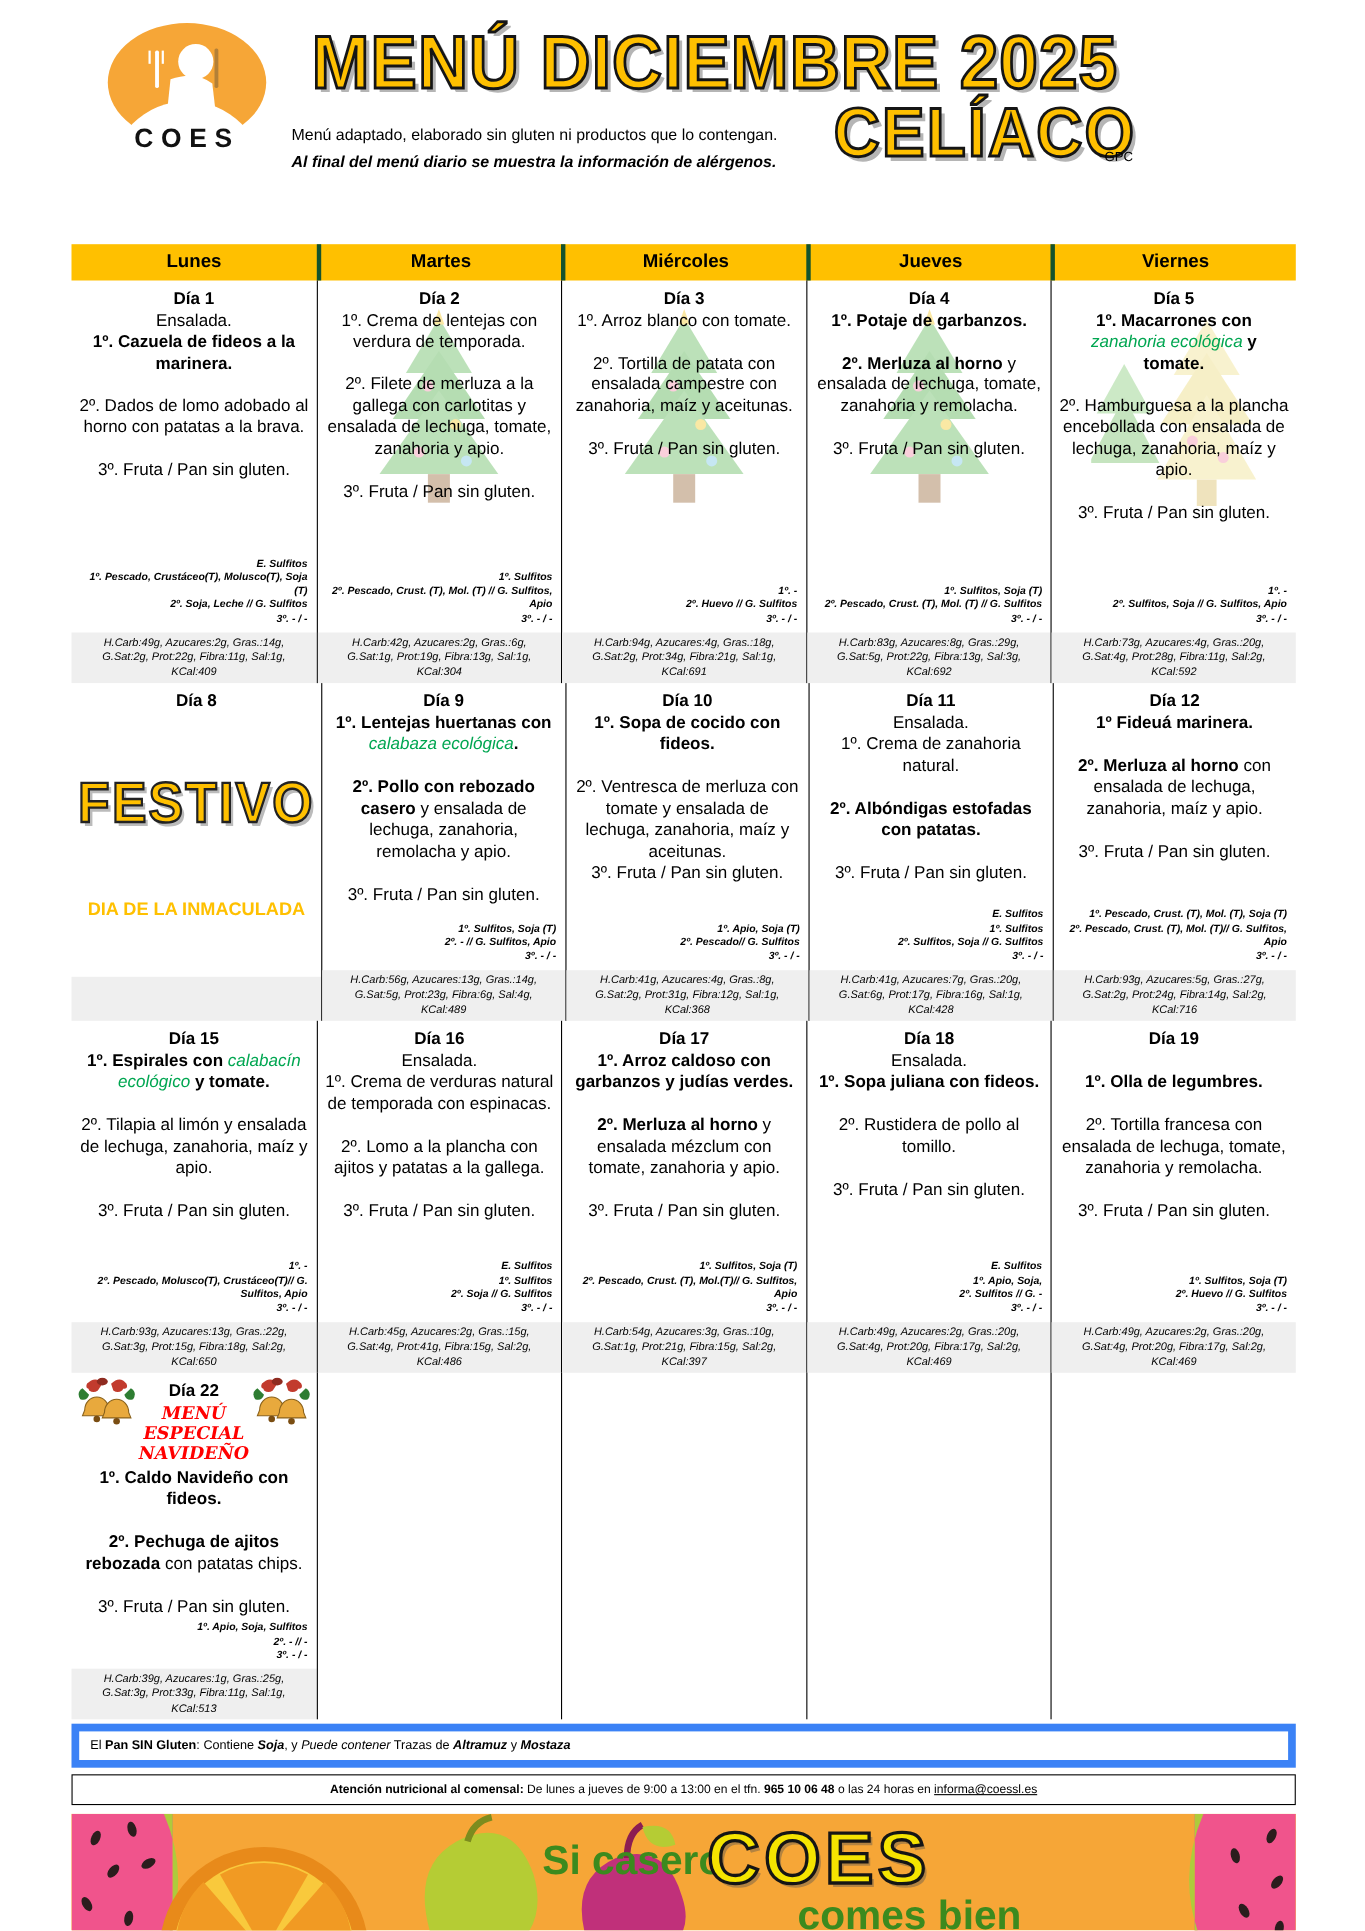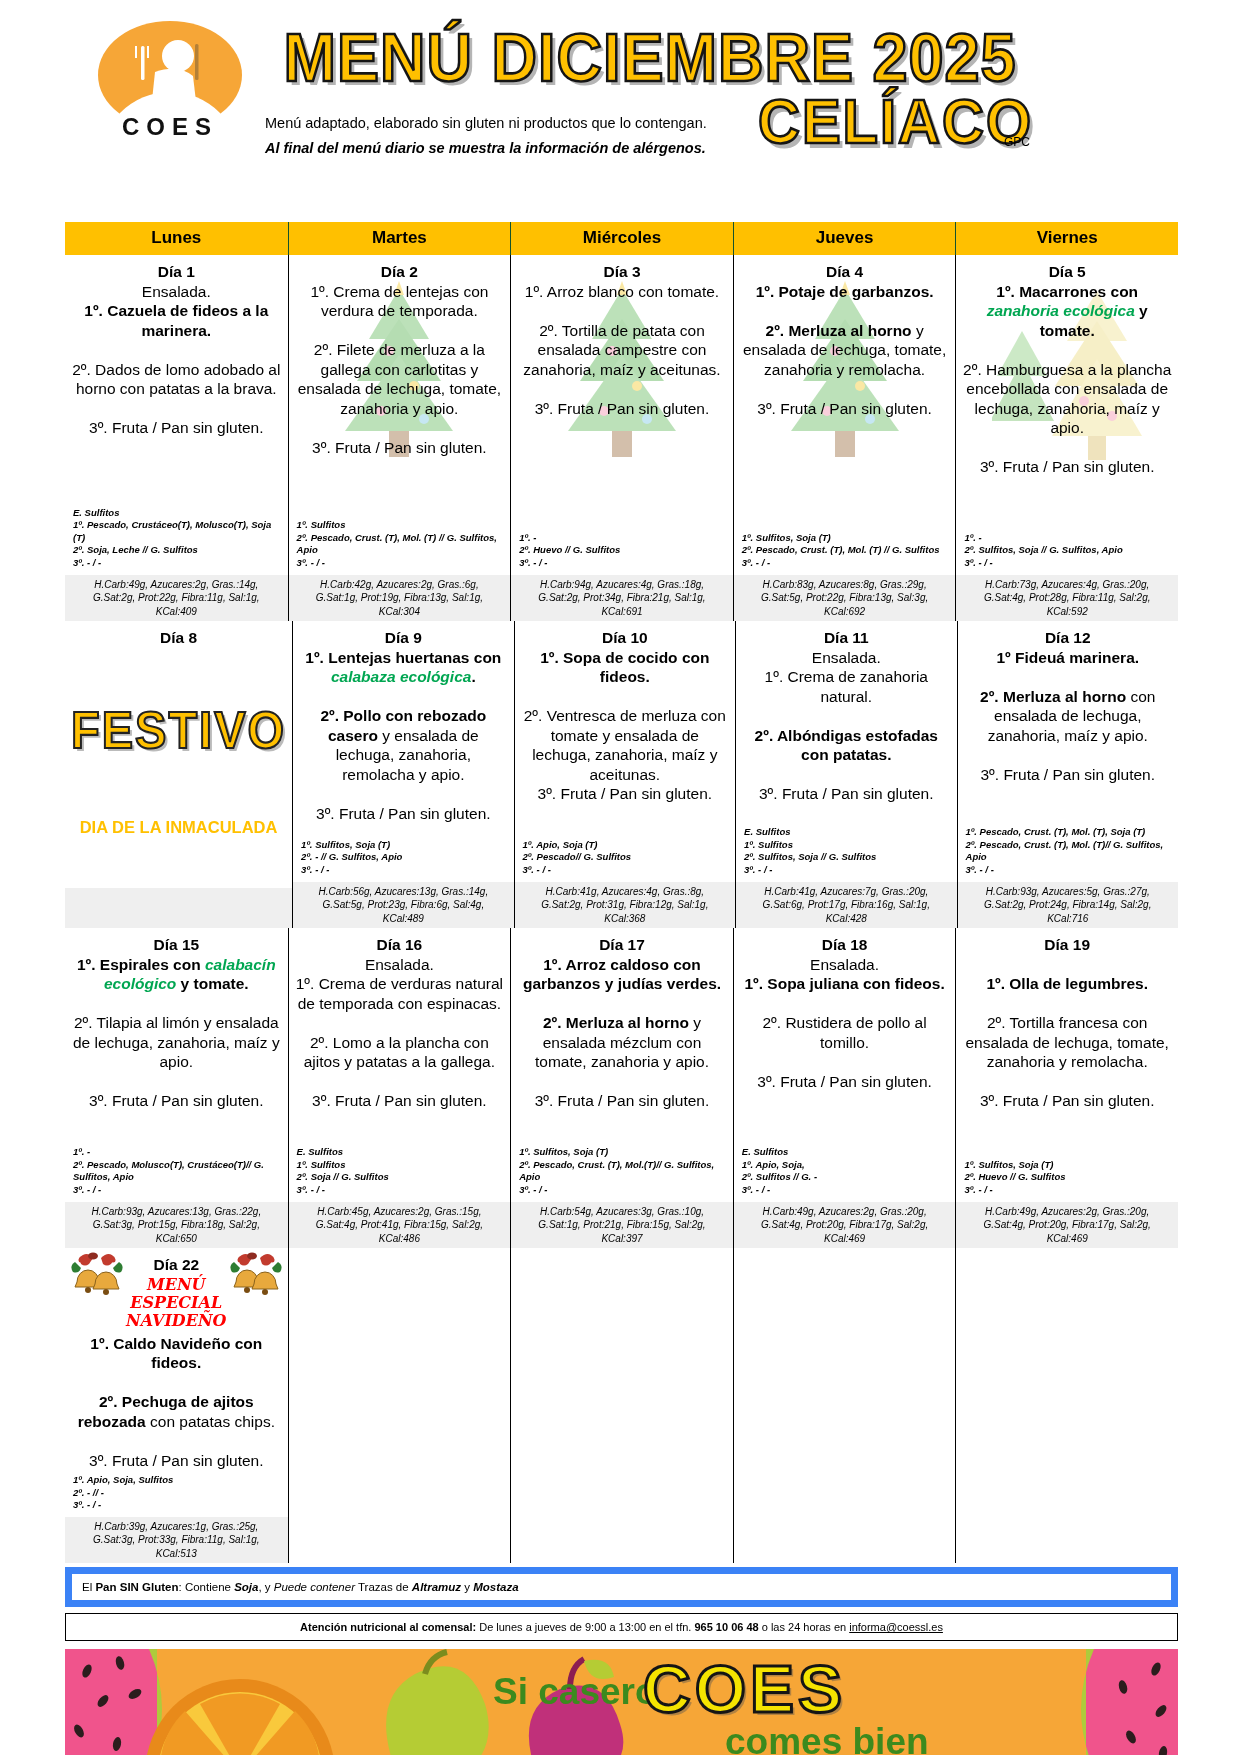--- a/index.html
+++ b/index.html
@@ -14,42 +14,42 @@
 .logo svg{position:absolute;inset:0}
 .logo-text{position:absolute;left:0;right:0;bottom:4px;text-align:center;font-weight:bold;font-size:24px;letter-spacing:7px;color:#111}
 .page-title{position:absolute;left:195px;top:18px;width:780px;text-align:center;font-size:63px;font-weight:bold;letter-spacing:1px;color:var(--gold);-webkit-text-stroke:2.5px #151515;text-shadow:4px 4px 0 rgba(120,120,120,.55);white-space:nowrap;transform:scaleY(1.08);transform-origin:top}
 .page-subtitle{position:absolute;right:145px;top:85px;font-size:58px;font-weight:bold;letter-spacing:2px;color:var(--gold);-webkit-text-stroke:2.5px #151515;text-shadow:4px 4px 0 rgba(120,120,120,.55);transform:scaleY(1.08);transform-origin:top}
 .note1{position:absolute;left:200px;top:115px;font-size:14.5px}
 .note2{position:absolute;left:200px;top:140px;font-size:14.5px;font-weight:bold;font-style:italic}
 .gpc{position:absolute;right:148px;top:135px;font-size:12px}
 
 
 .thead{display:grid;grid-template-columns:repeat(5,1fr);background:var(--gold)}
-.thead>div{padding:6px 0 7px;text-align:center;font-weight:bold;font-size:17px;border-left:1px solid #14532d}
+.thead>div{padding:6px 0 7px;text-align:center;font-weight:bold;font-size:17px;border-left:4px solid #14532d}
 .thead>div:first-child{border-left:none}
 
 
 .week{display:grid;grid-template-columns:repeat(5,1fr)}
 .w0{min-height:366px}.w1{min-height:307px}.w2{min-height:320px}.w3{min-height:312px}
 .day-cell{position:relative;border-left:1px solid #000;display:flex;flex-direction:column}
 .day-cell:first-child{border-left:none}
 .tree-decor{position:absolute;left:0;right:0;top:26px;display:flex;justify-content:center;opacity:.5;z-index:0;pointer-events:none}
 .bell-decor{position:absolute;top:4px;z-index:0;pointer-events:none}
 .bell-left{left:6px}.bell-right{right:6px}
 .menu{position:relative;z-index:1;padding:7px 6px 0;text-align:center;font-size:15.5px;line-height:1.26}
 .day-title{font-weight:bold}
 .menu-line{min-height:19px}
 .b{font-weight:bold}
-.g{color:var(--eco_green);font-weight:bold;font-style:italic}
+.g{color:var(--eco_green);font-weight:normal;font-style:italic}
 .i{font-style:italic}
 .u{text-decoration:underline}
 .special{font-family:"DejaVu Serif",serif;font-weight:bold;font-style:italic;color:var(--festive_red);font-size:16px;line-height:1.15;margin:1px 28px 3px}
 .festivo{margin-top:52px;font-size:47px;font-weight:bold;letter-spacing:2px;color:var(--gold);-webkit-text-stroke:2px #222;text-shadow:3px 3px 0 rgba(120,120,120,.5);transform:scaleY(1.1)}
 .festivo-sub{margin-top:58px;font-size:16.5px;font-weight:bold;color:var(--gold);white-space:nowrap}
-.allergens{position:relative;z-index:1;margin-top:auto;padding:4px 8px 5px;font-size:9.5px;font-weight:bold;font-style:italic;text-align:left;line-height:1.32}
+.allergens{position:relative;z-index:1;margin-top:auto;padding:4px 8px 5px;font-size:9.5px;font-weight:bold;font-style:italic;text-align:right;line-height:1.32}
 .nutri{background:var(--band_gray);min-height:40px;font-size:10px;font-style:italic;text-align:center;display:flex;align-items:center;justify-content:center;padding:3px 12px;line-height:1.35}
 
 
 .foot1{margin-top:4px;border:7px solid #3b82f6;font-size:11.5px;padding:7px 10px}
 .foot2{margin-top:6px;border:1px solid #000;font-size:11px;padding:7px 10px;text-align:center}
 
 
 .banner{position:relative;margin-top:8px;height:120px;background:var(--banner_orange);overflow:hidden}
 .banner svg{position:absolute;inset:0}
 .banner-t1{position:absolute;left:428px;top:22px;font-size:37px;font-weight:bold;color:var(--banner_green)}

